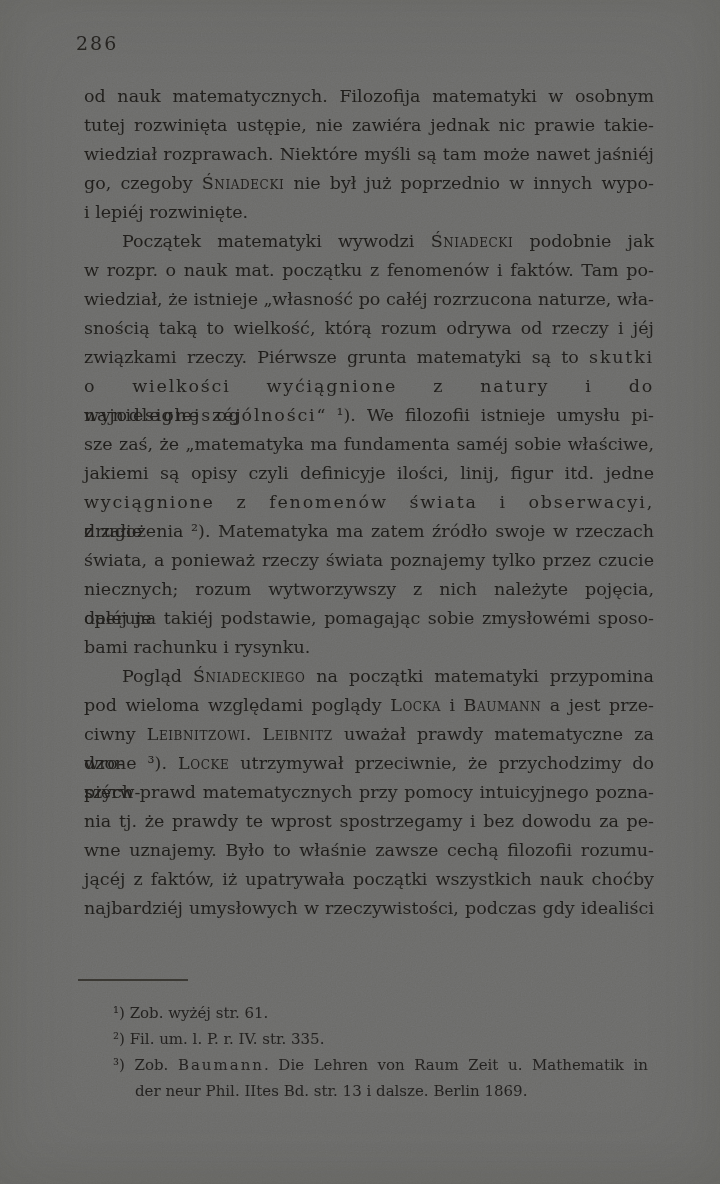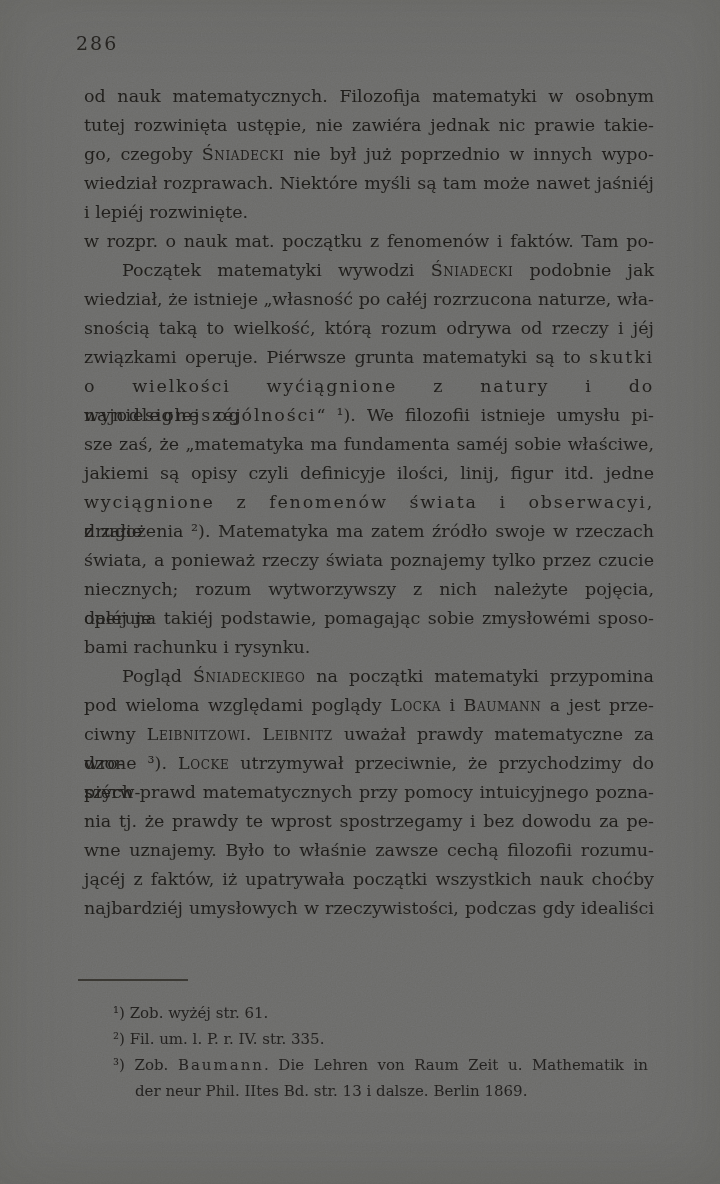--- a/index.html
+++ b/index.html
@@ -68,30 +68,30 @@
     </filter>
     <rect width="720" height="1184" filter="url(#grain)" opacity="0.55"></rect>
   </svg>
 
   <div class="pagenum">286</div>
 
   <div class="textblock">
       <div class="para">
         <div class="line"><span class="seg-n">od nauk matematycznych.  Filozofija matematyki w osobnym</span></div>
         <div class="line"><span class="seg-n">tutej rozwinięta ustępie, nie zawiéra jednak nic prawie takie-</span></div>
+        <div class="line"><span class="seg-n">wiedział rozprawach. Niektóre myśli są tam może nawet jaśniéj</span></div>
         <div class="line"><span class="seg-n">go, czegoby </span><span class="seg-sc">Śniadecki</span><span class="seg-n"> nie był już poprzednio w innych wypo-</span></div>
-        <div class="line"><span class="seg-n">wiedział rozprawach. Niektóre myśli są tam może nawet jaśniéj</span></div>
         <div class="line last"><span class="seg-n">i lepiéj rozwinięte.</span></div>
       </div>
       <div class="para">
+        <div class="line" style="padding-left: 38px;"><span class="seg-n">Początek matematyki wywodzi </span><span class="seg-sc">Śniadecki</span><span class="seg-n"> podobnie jak</span></div>
         <div class="line"><span class="seg-n">w rozpr. o nauk mat. początku z fenomenów i faktów. Tam po-</span></div>
-        <div class="line" style="padding-left: 38px;"><span class="seg-n">Początek matematyki wywodzi </span><span class="seg-sc">Śniadecki</span><span class="seg-n"> podobnie jak</span></div>
         <div class="line"><span class="seg-n">wiedział, że istnieje „własność po całéj rozrzucona naturze, wła-</span></div>
         <div class="line"><span class="seg-n">snością taką to wielkość, którą rozum odrywa od rzeczy i jéj</span></div>
-        <div class="line"><span class="seg-n">związkami operuje.  Piérwsze grunta matematyki są to </span><span class="seg-sp">skutki</span></div>
+        <div class="line"><span class="seg-n">związkami rzeczy.  Piérwsze grunta matematyki są to </span><span class="seg-sp">skutki</span></div>
         <div class="line"><span class="seg-sp">o wielkości wyćiągnione z natury i do najodleglejszéj</span></div>
         <div class="line"><span class="seg-sp">wyniesione ogólności</span><span class="seg-n">“ ¹). We filozofii istnieje umysłu pi-</span></div>
         <div class="line"><span class="seg-n">sze zaś, że „matematyka ma fundamenta saméj sobie właściwe,</span></div>
         <div class="line"><span class="seg-n">jakiemi są opisy czyli definicyje ilości, linij, figur itd. jedne</span></div>
         <div class="line"><span class="seg-sp">wyciągnione z fenomenów świata i obserwacyi,</span><span class="seg-n"> drugie</span></div>
         <div class="line"><span class="seg-n">z założenia ²). Matematyka ma zatem źródło swoje w rzeczach</span></div>
         <div class="line"><span class="seg-n">świata, a ponieważ rzeczy świata poznajemy tylko przez czucie</span></div>
         <div class="line"><span class="seg-n">niecznych; rozum wytworzywszy z nich należyte pojęcia, operuje</span></div>
         <div class="line"><span class="seg-n">daléj na takiéj podstawie, pomagając sobie zmysłowémi sposo-</span></div>
         <div class="line last"><span class="seg-n">bami rachunku i rysynku.</span></div>

